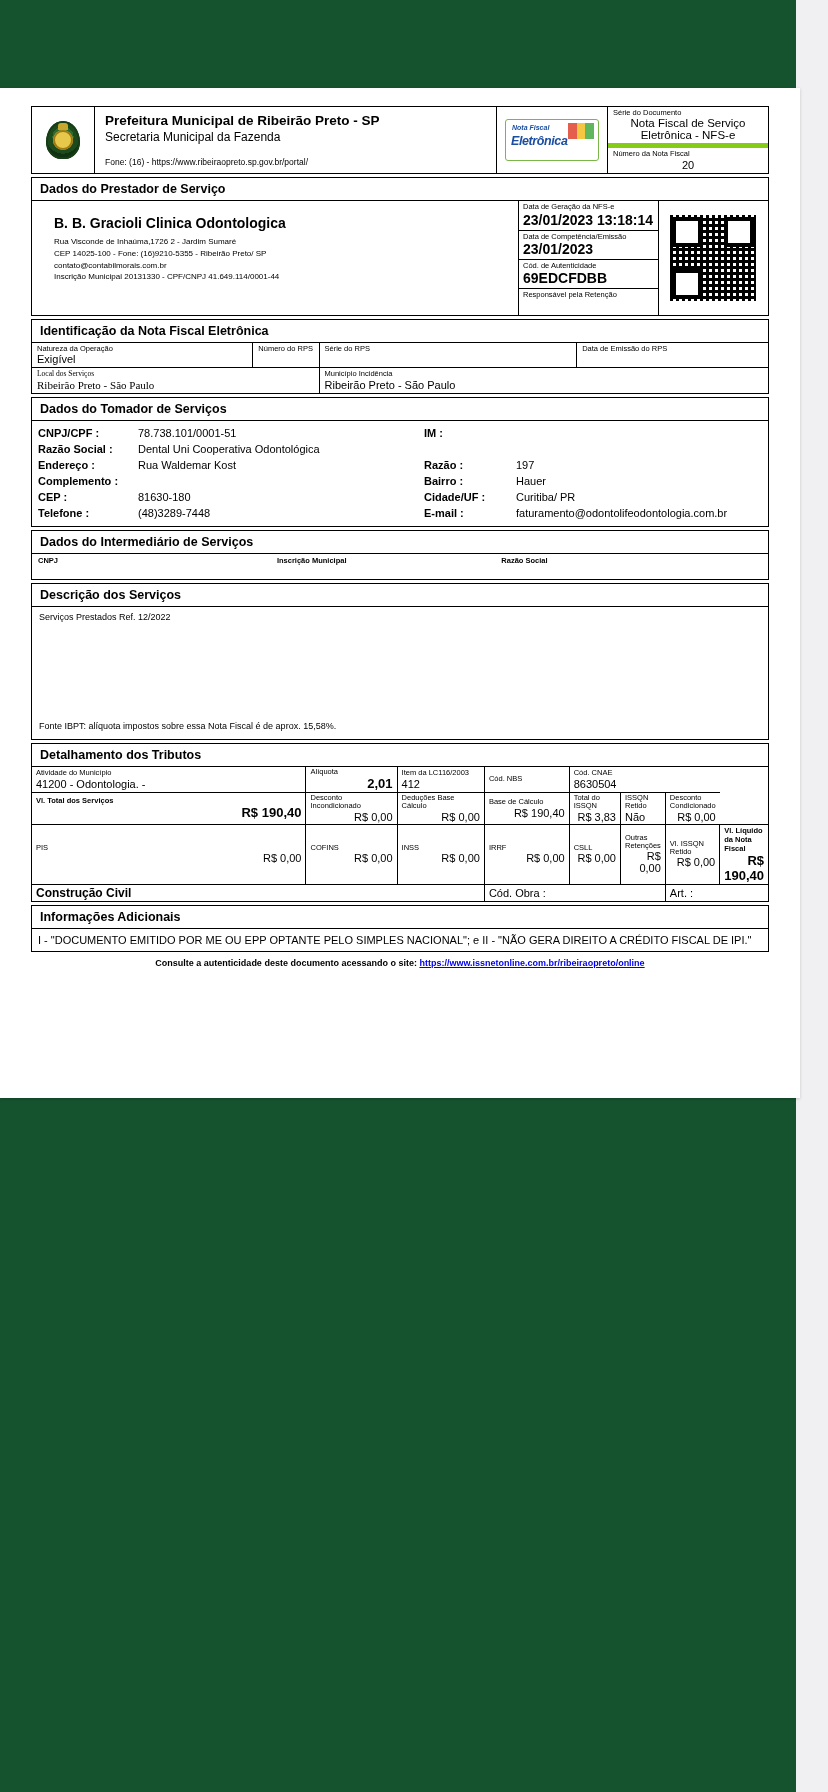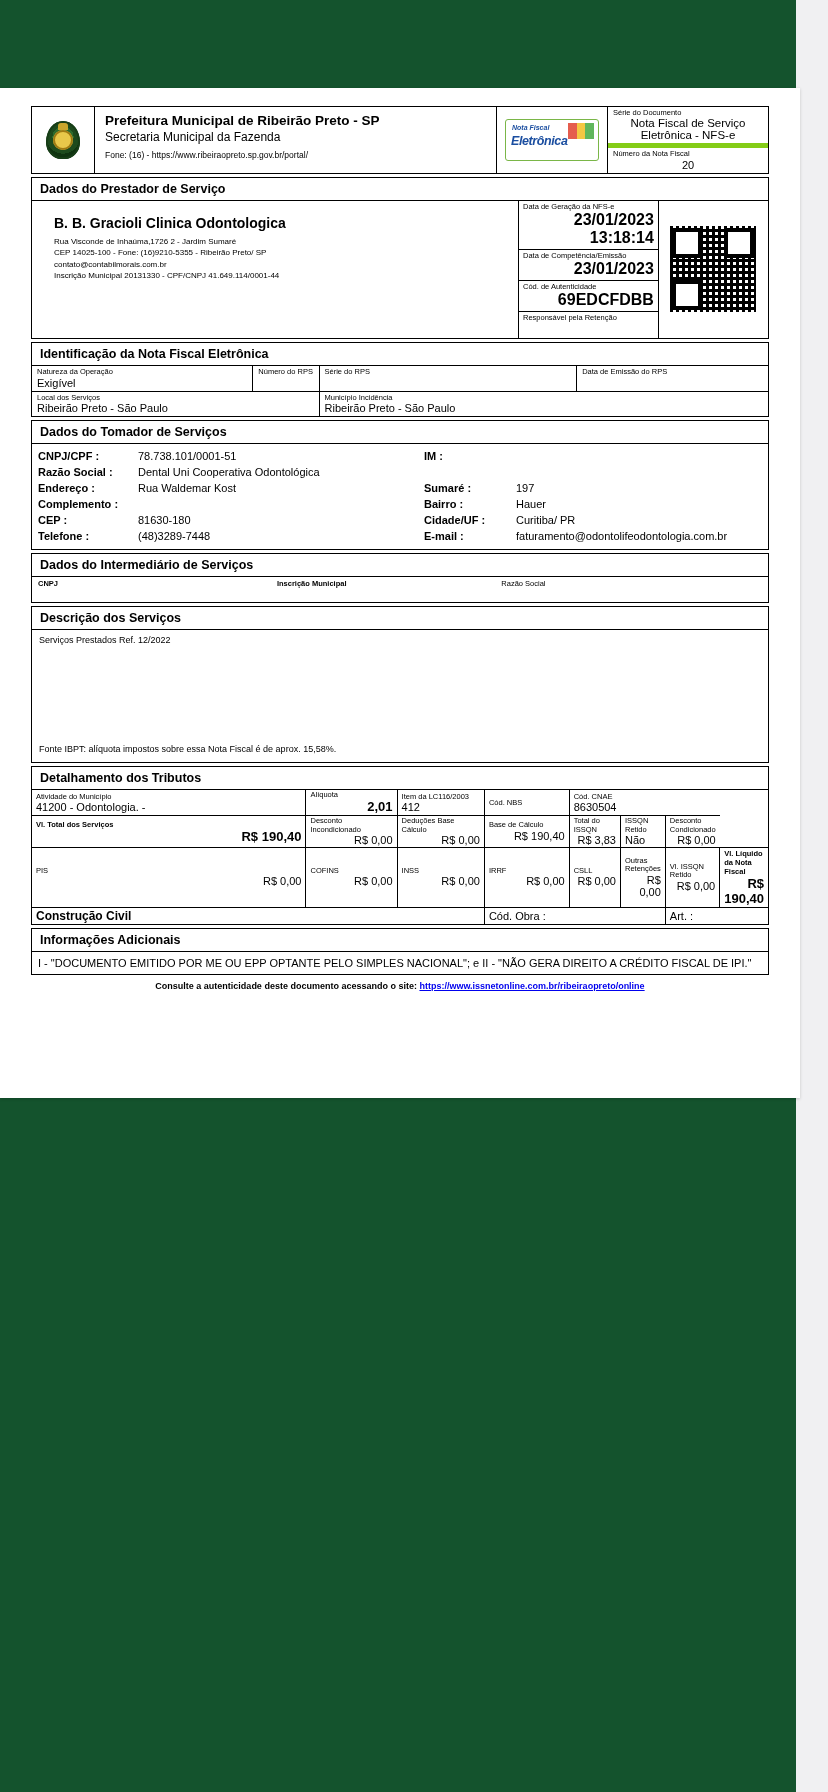--- a/index.html
+++ b/index.html
@@ -74,21 +74,21 @@
     box-shadow: inset 0 0 0 2px #9e7a13;
   }
   .brasao:after{
     content:"";
     position:absolute; left:12px; top:2px; width:10px; height:7px;
     background:#c9a62c; border-radius:3px 3px 0 0;
   }
   .hdr-mid { flex: 1; padding: 6px 10px; }
   .hdr-mid .l1 { font-size: 13.5px; font-weight: bold; line-height: 1.25; }
   .hdr-mid .l2 { font-size: 12px; line-height: 1.3; }
-  .hdr-mid .l3 { font-size: 8.5px; margin-top: 5px; }
+  .hdr-mid .l3 { font-size: 8.5px; margin-top: 12px; }
   .hdr-nfse {
     width: 110px;
     border-left: 1px solid #000;
     border-right: 1px solid #000;
     display: flex; align-items: center; justify-content: center;
   }
   .nfse-logo {
     width: 92px; height: 40px;
     border: 1px solid #7ab648;
     border-radius: 3px;
@@ -120,21 +120,21 @@
 
   
   .prest { display: flex; }
   .prest-left { flex: 1; padding: 14px 0 10px 22px; }
   .prest-name { font-size: 14px; font-weight: bold; margin-bottom: 5px; }
   .prest-line { font-size: 8px; line-height: 1.45; }
   .prest-right { width: 250px; display: flex; border-left: 0; }
   .prest-info { width: 140px; border-left: 1px solid #000; }
   .prest-info .cell { padding: 2px 4px; }
   .prest-info .cell + .cell { border-top: 1px solid #000; }
-  .prest-info .v { font-size: 16px; font-weight: bold; text-align: right; }
+  .prest-info .v { font-size: 14px; font-weight: bold; text-align: left; }
   .qr-holder {
     width: 110px; border-left: 1px solid #000;
     display: flex; align-items: center; justify-content: center;
   }
   .qr {
     width: 86px; height: 86px;
     background-color: #fff;
     background-image:
       repeating-linear-gradient(90deg, #000 0 3px, transparent 3px 6px),
       repeating-linear-gradient(0deg, #000 0 3px, transparent 3px 6px);
@@ -279,21 +279,21 @@
         <td style="width:35%;border-top:0;">
           <div class="lbl">Série do RPS</div>
           <div class="val"></div>
         </td>
         <td style="border-top:0;border-right:0;">
           <div class="lbl">Data de Emissão do RPS</div>
           <div class="val"></div>
         </td>
       </tr>
       <tr>
-        <td colspan="2" style="border-left:0;border-bottom:0;">
+        <td colspan="2" style="border-left:0;border-bottom:0;font-family:Liberation Serif, serif;">
           <div class="lbl">Local dos Serviços</div>
           <div class="val">Ribeirão Preto - São Paulo</div>
         </td>
         <td colspan="2" style="border-right:0;border-bottom:0;">
           <div class="lbl">Município Incidência</div>
           <div class="val">Ribeirão Preto - São Paulo</div>
         </td>
       </tr>
     </tbody>
           </table>
@@ -312,21 +312,21 @@
         </tr>
         <tr>
           <td class="k">Razão Social :</td>
           <td class="v">Dental Uni Cooperativa Odontológica</td>
           <td class="k2"></td>
           <td class="v"></td>
         </tr>
         <tr>
           <td class="k">Endereço :</td>
           <td class="v">Rua Waldemar Kost</td>
-          <td class="k2">Sumaré :</td>
+          <td class="k2">Razão :</td>
           <td class="v">197</td>
         </tr>
         <tr>
           <td class="k">Complemento :</td>
           <td class="v"></td>
           <td class="k2">Bairro :</td>
           <td class="v">Hauer</td>
         </tr>
         <tr>
           <td class="k">CEP :</td>
@@ -350,21 +350,21 @@
     <div style="display:flex;padding:3px 6px 14px 6px;">
       <div style="width:33%">
         <div class="lbl" style="font-weight:bold">CNPJ</div>
         <div class="val"></div>
       </div>
       <div style="width:31%">
         <div class="lbl" style="font-weight:bold">Inscrição Municipal</div>
         <div class="val"></div>
       </div>
       <div style="flex:1">
-        <div class="lbl" style="font-weight:normal">Razão Social</div>
+        <div class="lbl" style="font-weight:bold">Razão Social</div>
         <div class="val"></div>
       </div>
     </div>
   </div>
 
   <div class="box">
     <div class="sec-title">Descrição dos Serviços</div>
     <div class="desc-body">
       <div>Serviços Prestados Ref. 12/2022</div>
       <div class="desc-foot">Fonte IBPT: alíquota impostos sobre essa Nota Fiscal é de aprox. 15,58%.</div>

